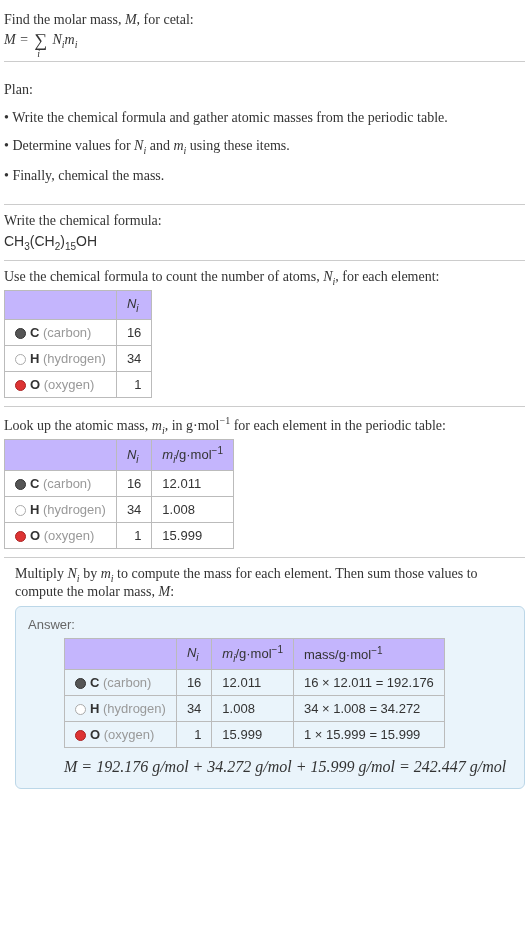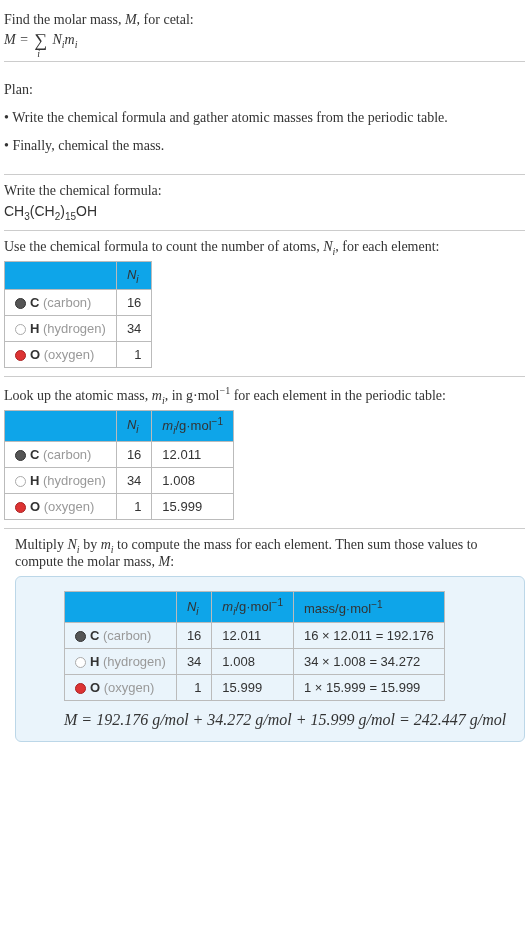--- a/index.html
+++ b/index.html
@@ -56,21 +56,21 @@
       margin-top: 4px;
     }
     th, td {
       border: 1px solid #bbb;
       padding: 5px 10px;
       font-family: Arial, sans-serif;
       font-size: 13px;
       text-align: left;
     }
     th {
-      background: #0ea5e9;
+      background: #c4b5fd;
       font-weight: normal;
       font-style: italic;
     }
     td.num {
       text-align: right;
     }
     .dot {
       display: inline-block;
       width: 9px;
       height: 9px;
@@ -121,20 +121,23 @@
   </div>
   <div class="formula-line">
     <span>M</span><span> = </span><span class="sum-symbol"><span class="sigma">∑</span><span class="sum-sub">i</span></span>
     <span><span>N</span><sub>i</sub></span><span><span>m</span><sub>i</sub></span>
   </div>
 </div>
 
 <div class="section">
   <div class="plan-line">Plan:</div>
   <div class="plan-line">• Write the chemical formula and gather atomic masses from the periodic table.</div>
+  <div class="plan-line">
+    <span>• Determine values for </span><span class="ital-i">N<sub>i</sub></span><span> and </span><span class="ital-i">m<sub>i</sub></span><span> using these items.</span>
+  </div>
   <div class="plan-line">• Finally, chemical the mass.</div>
 </div>
 
 <div class="section">
   <div>Write the chemical formula:</div>
   <div class="chem" style="margin-top:4px;">
     <span>CH</span><sub>3</sub><span>(CH</span><sub>2</sub><span>)</span><sub>15</sub><span>OH</span>
   </div>
 </div>
 
@@ -193,20 +196,21 @@
   </tbody>
     </table>
 </div>
 
 <div class="section" style="border-bottom:none;padding-left:11px;">
   <div>
     <span>Multiply </span><span class="ital-i">N<sub>i</sub></span><span> by </span><span class="ital-i">m<sub>i</sub></span><span> to compute the mass for each element. Then sum those values to compute the molar mass, </span><span class="ital-i">M</span><span>:</span>
   </div>
 
   <div class="answer-box">
+    <div class="answer-label">Answer:</div>
     <table>
       <tbody>
           <tr>
         <th></th>
         <th><span>N</span><sub>i</sub></th>
         <th><span>m</span><sub>i</sub><span style="font-style:normal">/g·mol</span><span class="unit-sup" style="font-style:normal">−1</span></th>
         <th><span style="font-style:normal">mass/g·mol</span><span class="unit-sup" style="font-style:normal">−1</span></th>
       </tr>
       <tr>
         <td><span class="dot dot-c"></span><b>C</b> <span class="elem-label">(carbon)</span></td>

